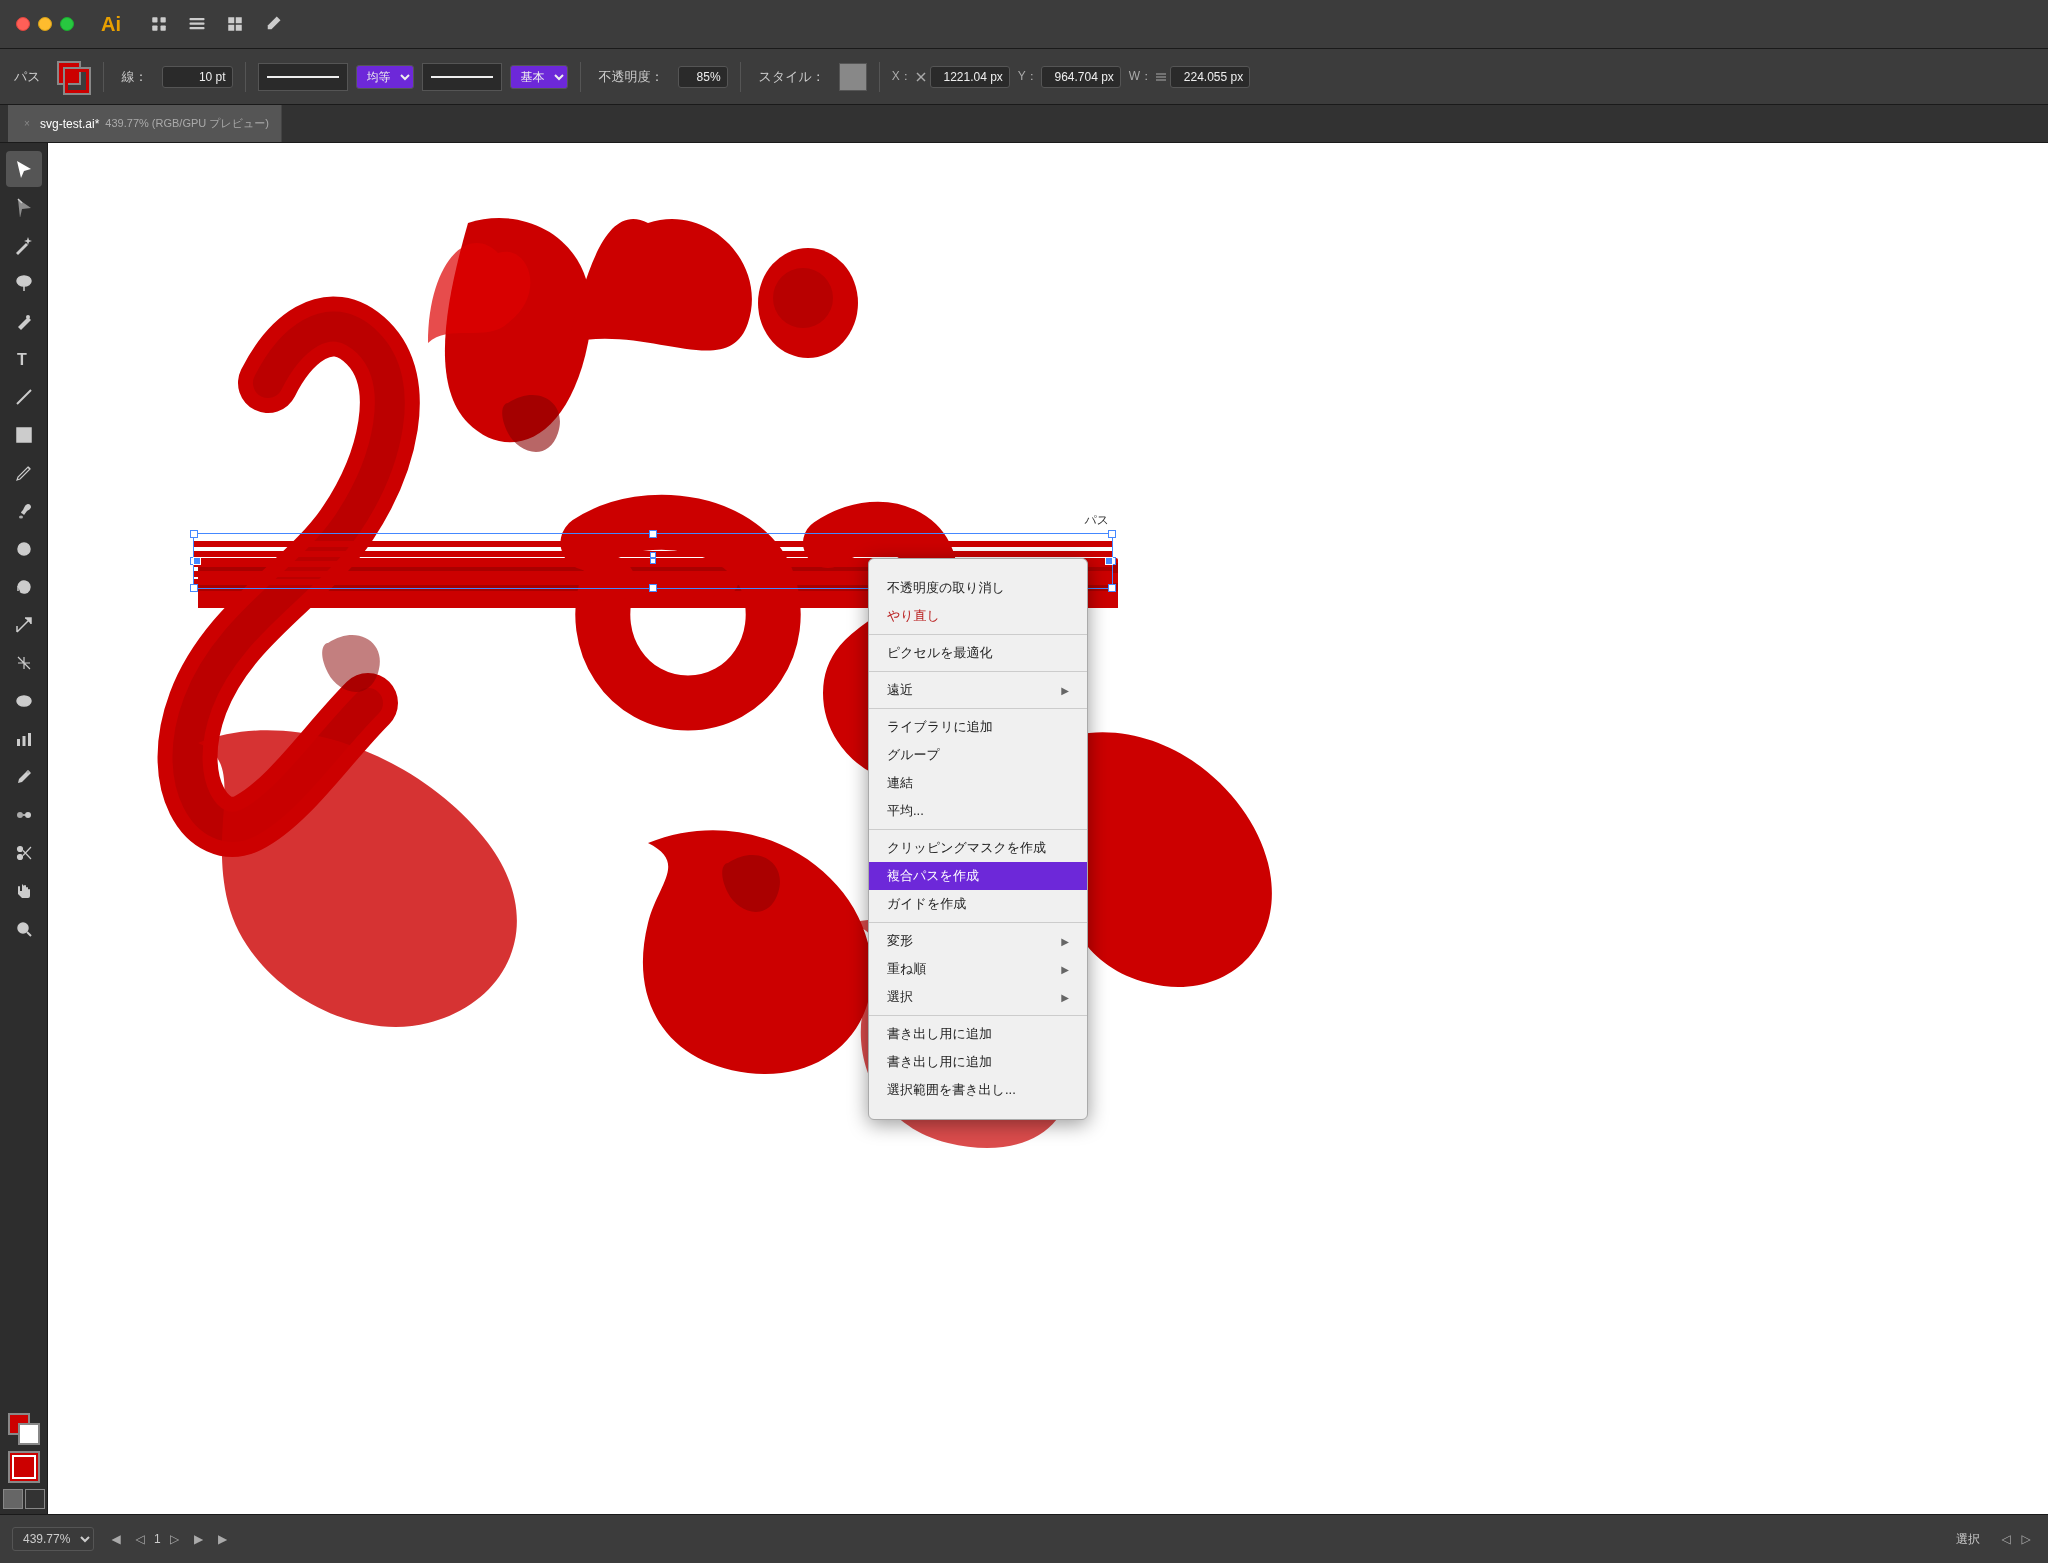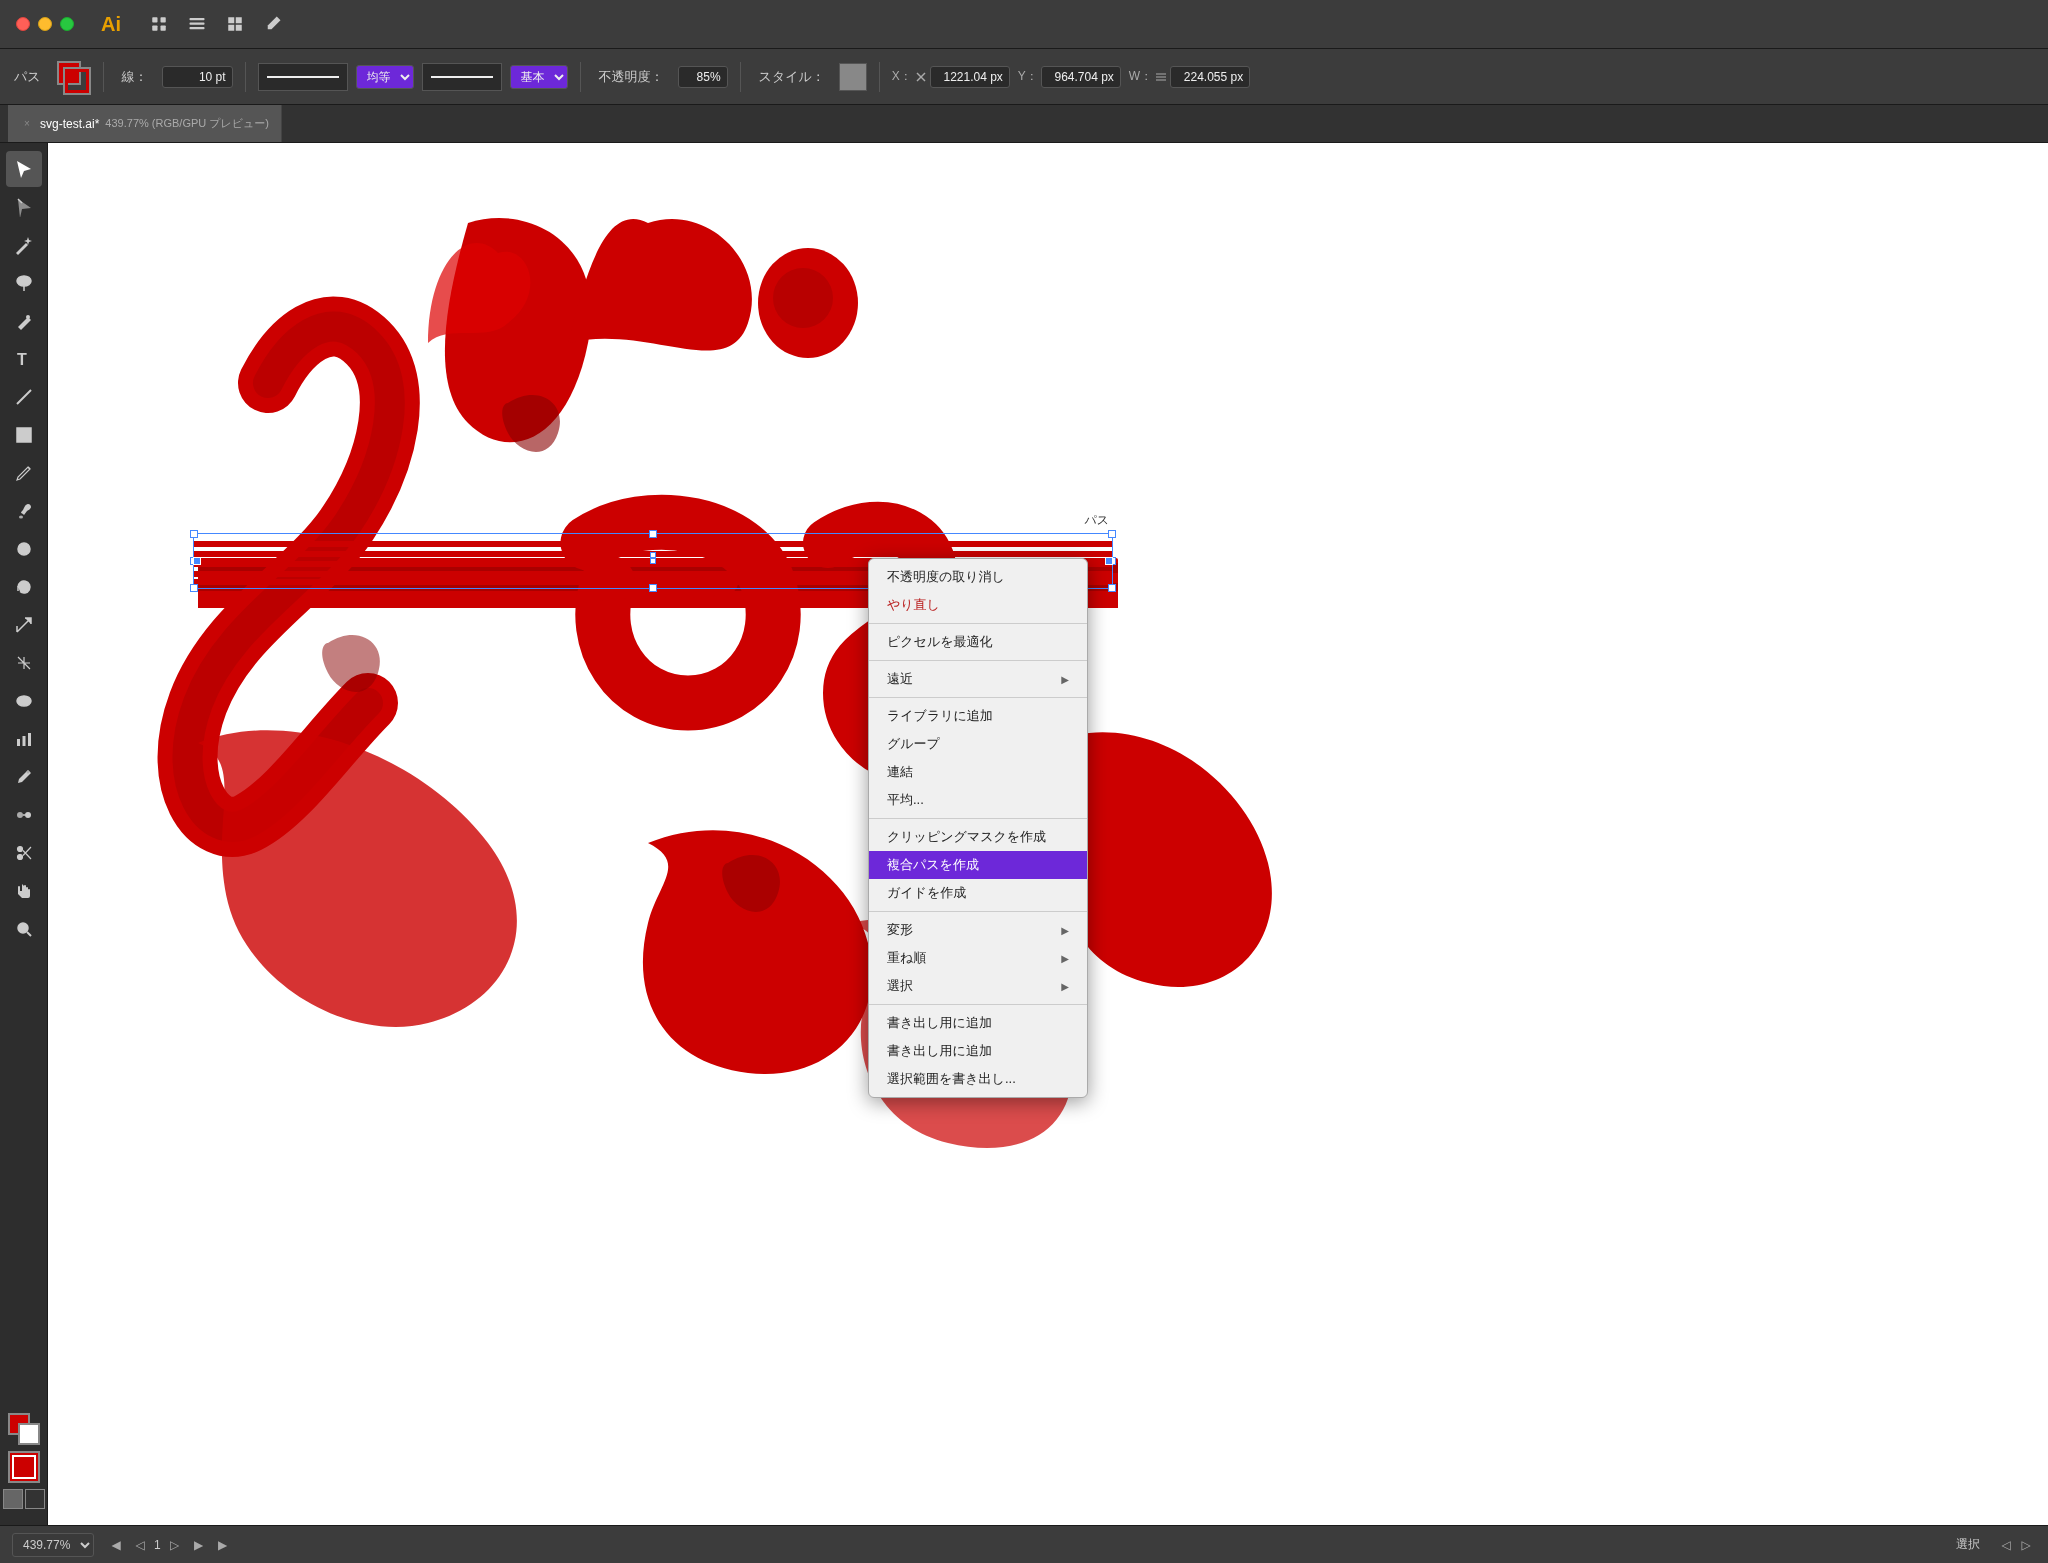--- a/index.html
+++ b/index.html
@@ -266,21 +266,21 @@
     
     .context-menu {
       position: absolute;
       top: 415px;
       left: 820px;
       width: 220px;
       background: #f0f0f0;
       border: 1px solid #aaa;
       border-radius: 6px;
       box-shadow: 0 4px 20px rgba(0,0,0,0.4);
-      padding: 4px 0;
+      padding: 15px 0;
       z-index: 100;
       font-size: 13px;
     }
     .menu-item {
       padding: 5px 18px;
       color: #222;
       cursor: pointer;
       display: flex;
       align-items: center;
       justify-content: space-between;
@@ -300,21 +300,21 @@
       margin: 4px 0;
     }
     .menu-arrow {
       font-size: 10px;
       color: #666;
     }
 
     
     .status-bar {
       width: 100%;
-      height: 38px;
+      height: 49px;
       background: #3c3c3c;
       display: flex;
       align-items: center;
       padding: 0 12px;
       gap: 12px;
       border-top: 1px solid #1a1a1a;
       position: absolute;
       bottom: 0;
     }
     .status-zoom {

